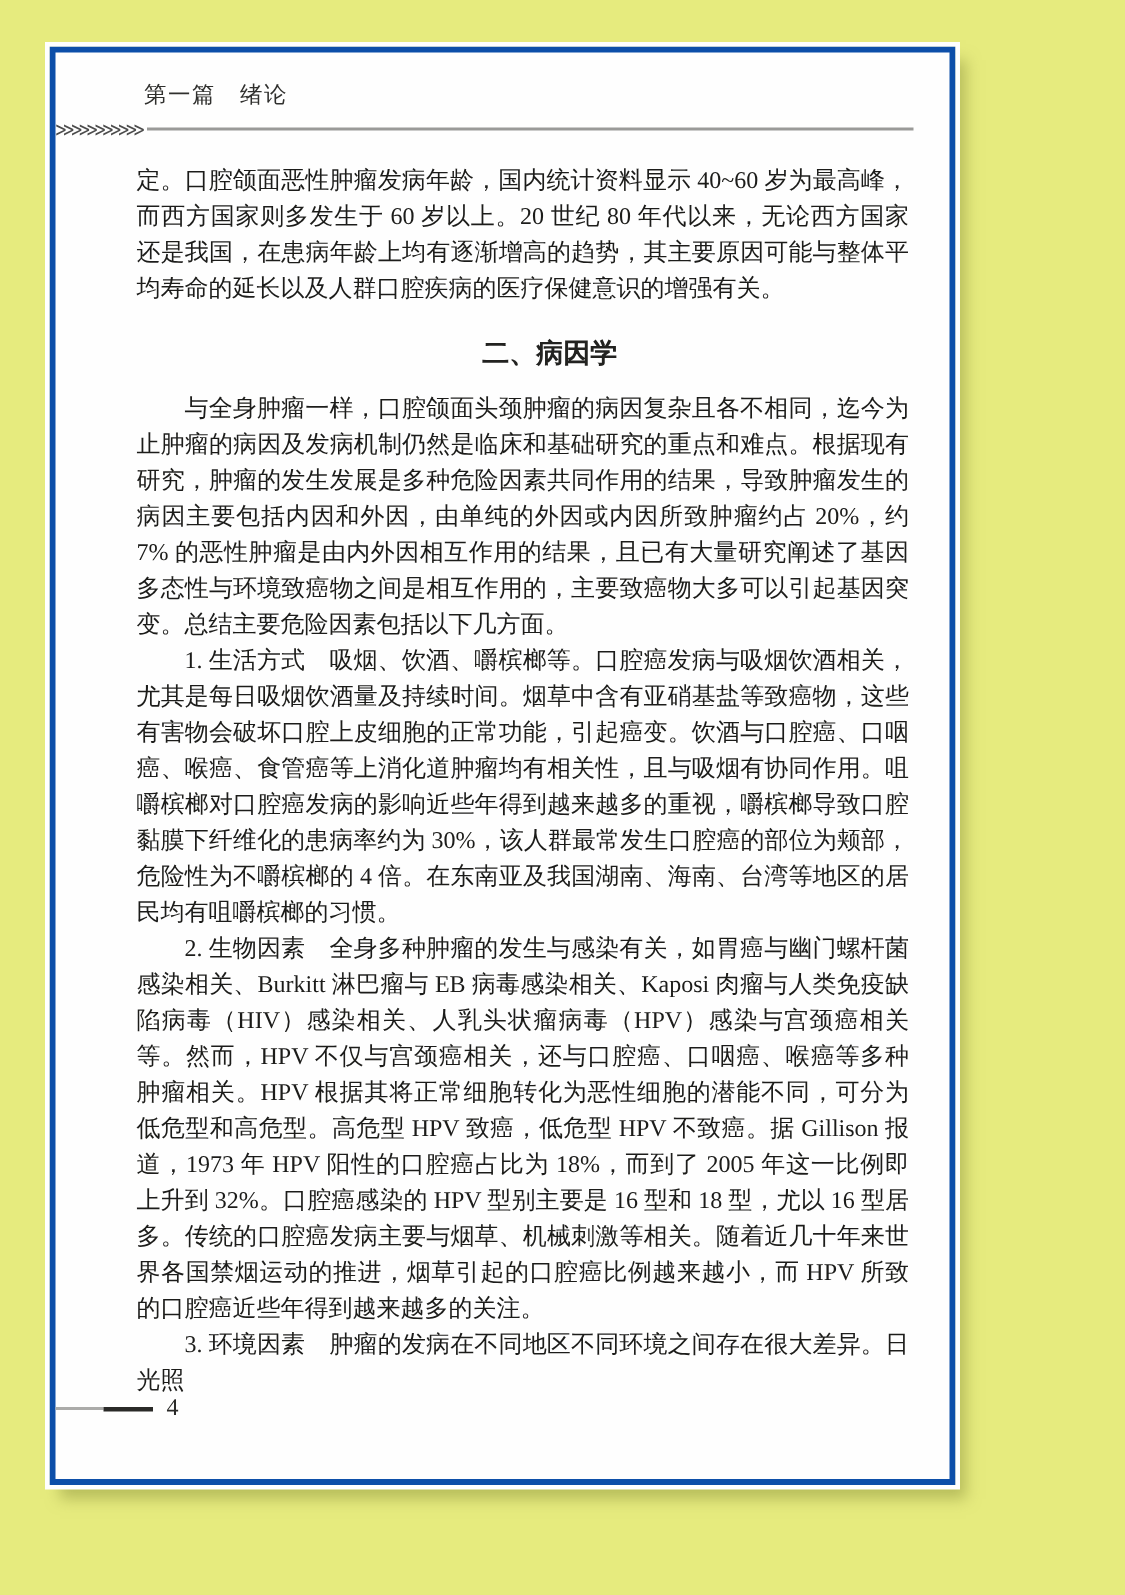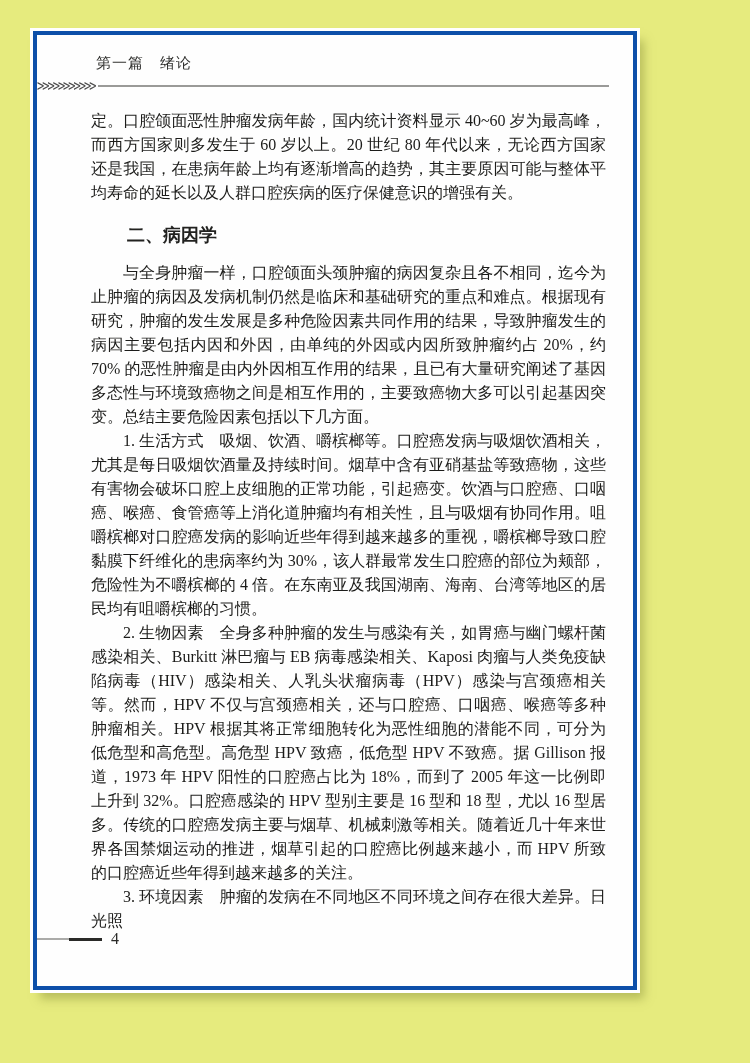--- a/index.html
+++ b/index.html
@@ -57,21 +57,21 @@
   }
   .page-body p{margin:0;}
   .page-body p.indent{text-indent:2em;}
   .section-heading{
     font-family:"Liberation Sans","DejaVu Sans",sans-serif;
     font-weight:bold;
     font-size:18px;
     color:#222220;
     margin:18px 0 14px 0;
     padding-left:2em;
-    text-align:left;
+    text-align:center;
   }
   
   .page-footer{
     position:absolute;left:0;bottom:38px;
     display:flex;align-items:center;
   }
   .footer-line-gray{width:32px;height:2px;background:#ababa9;}
   .footer-line-black{width:33px;height:3px;background:#2a2a28;}
   .page-number{
     margin-left:9px;
@@ -91,21 +91,21 @@
       <span class="chevrons">&gt;&gt;&gt;&gt;&gt;&gt;&gt;&gt;&gt;&gt;&gt;</span>
       <span class="header-rule"></span>
     </div>
   </div>
 
   <div class="page-body">
     <p class="no-indent">定。口腔颌面恶性肿瘤发病年龄，国内统计资料显示 40~60 岁为最高峰，而西方国家则多发生于 60 岁以上。20 世纪 80 年代以来，无论西方国家还是我国，在患病年龄上均有逐渐增高的趋势，其主要原因可能与整体平均寿命的延长以及人群口腔疾病的医疗保健意识的增强有关。</p>
 
     <div class="section-heading">二、病因学</div>
 
-    <p class="indent">与全身肿瘤一样，口腔颌面头颈肿瘤的病因复杂且各不相同，迄今为止肿瘤的病因及发病机制仍然是临床和基础研究的重点和难点。根据现有研究，肿瘤的发生发展是多种危险因素共同作用的结果，导致肿瘤发生的病因主要包括内因和外因，由单纯的外因或内因所致肿瘤约占 20%，约 70% 的恶性肿瘤是由内外因相互作用的结果，且已有大量研究阐述了基因多态性与环境致癌物之间是相互作用的，主要致癌物大多可以引起基因突变。总结主要危险因素包括以下几方面。</p>
+    <p class="indent">与全身肿瘤一样，口腔颌面头颈肿瘤的病因复杂且各不相同，迄今为止肿瘤的病因及发病机制仍然是临床和基础研究的重点和难点。根据现有研究，肿瘤的发生发展是多种危险因素共同作用的结果，导致肿瘤发生的病因主要包括内因和外因，由单纯的外因或内因所致肿瘤约占 20%，约 7% 的恶性肿瘤是由内外因相互作用的结果，且已有大量研究阐述了基因多态性与环境致癌物之间是相互作用的，主要致癌物大多可以引起基因突变。总结主要危险因素包括以下几方面。</p>
     <p class="indent">1. 生活方式　吸烟、饮酒、嚼槟榔等。口腔癌发病与吸烟饮酒相关，尤其是每日吸烟饮酒量及持续时间。烟草中含有亚硝基盐等致癌物，这些有害物会破坏口腔上皮细胞的正常功能，引起癌变。饮酒与口腔癌、口咽癌、喉癌、食管癌等上消化道肿瘤均有相关性，且与吸烟有协同作用。咀嚼槟榔对口腔癌发病的影响近些年得到越来越多的重视，嚼槟榔导致口腔黏膜下纤维化的患病率约为 30%，该人群最常发生口腔癌的部位为颊部，危险性为不嚼槟榔的 4 倍。在东南亚及我国湖南、海南、台湾等地区的居民均有咀嚼槟榔的习惯。</p>
     <p class="indent">2. 生物因素　全身多种肿瘤的发生与感染有关，如胃癌与幽门螺杆菌感染相关、Burkitt 淋巴瘤与 EB 病毒感染相关、Kaposi 肉瘤与人类免疫缺陷病毒（HIV）感染相关、人乳头状瘤病毒（HPV）感染与宫颈癌相关等。然而，HPV 不仅与宫颈癌相关，还与口腔癌、口咽癌、喉癌等多种肿瘤相关。HPV 根据其将正常细胞转化为恶性细胞的潜能不同，可分为低危型和高危型。高危型 HPV 致癌，低危型 HPV 不致癌。据 Gillison 报道，1973 年 HPV 阳性的口腔癌占比为 18%，而到了 2005 年这一比例即上升到 32%。口腔癌感染的 HPV 型别主要是 16 型和 18 型，尤以 16 型居多。传统的口腔癌发病主要与烟草、机械刺激等相关。随着近几十年来世界各国禁烟运动的推进，烟草引起的口腔癌比例越来越小，而 HPV 所致的口腔癌近些年得到越来越多的关注。</p>
     <p class="indent">3. 环境因素　肿瘤的发病在不同地区不同环境之间存在很大差异。日光照</p>
   </div>
 
   <div class="page-footer">
     <span class="footer-line-gray"></span>
     <span class="footer-line-black"></span>
     <span class="page-number">4</span>
   </div>

